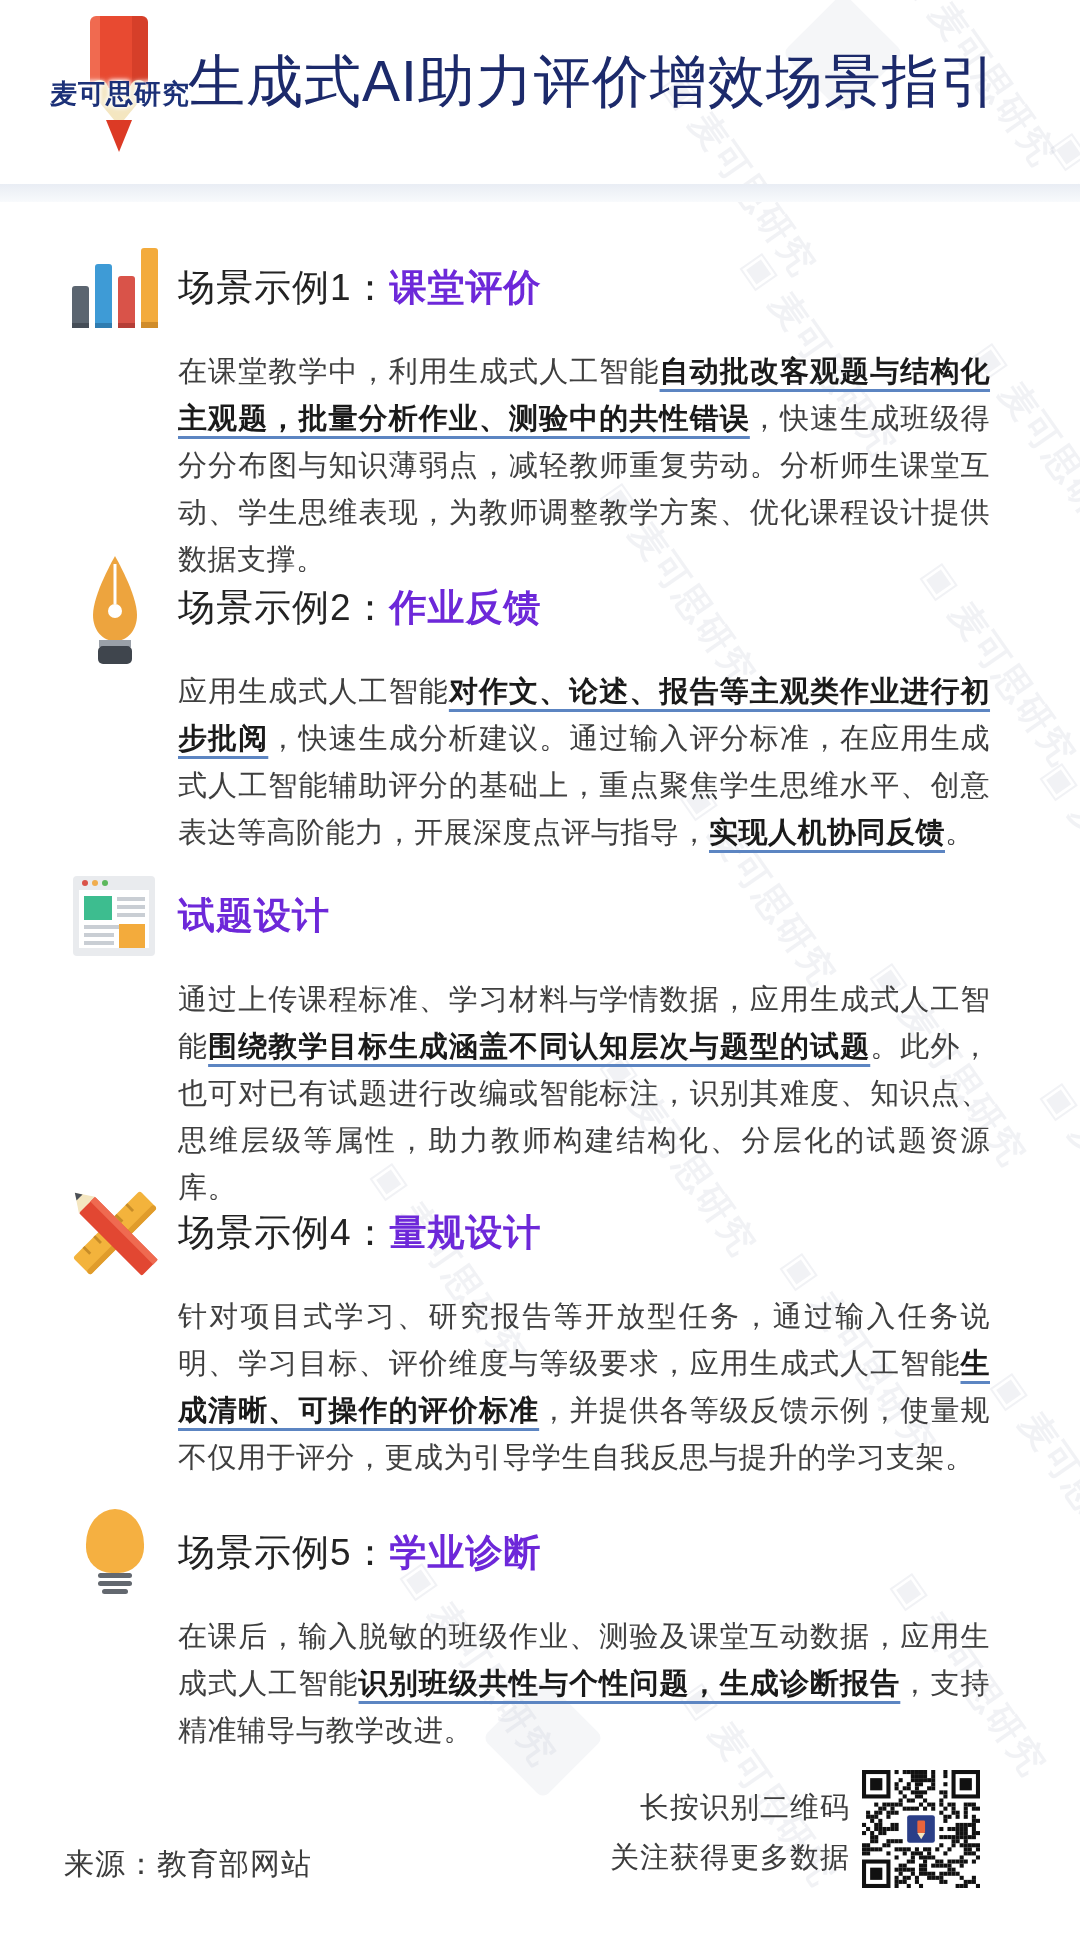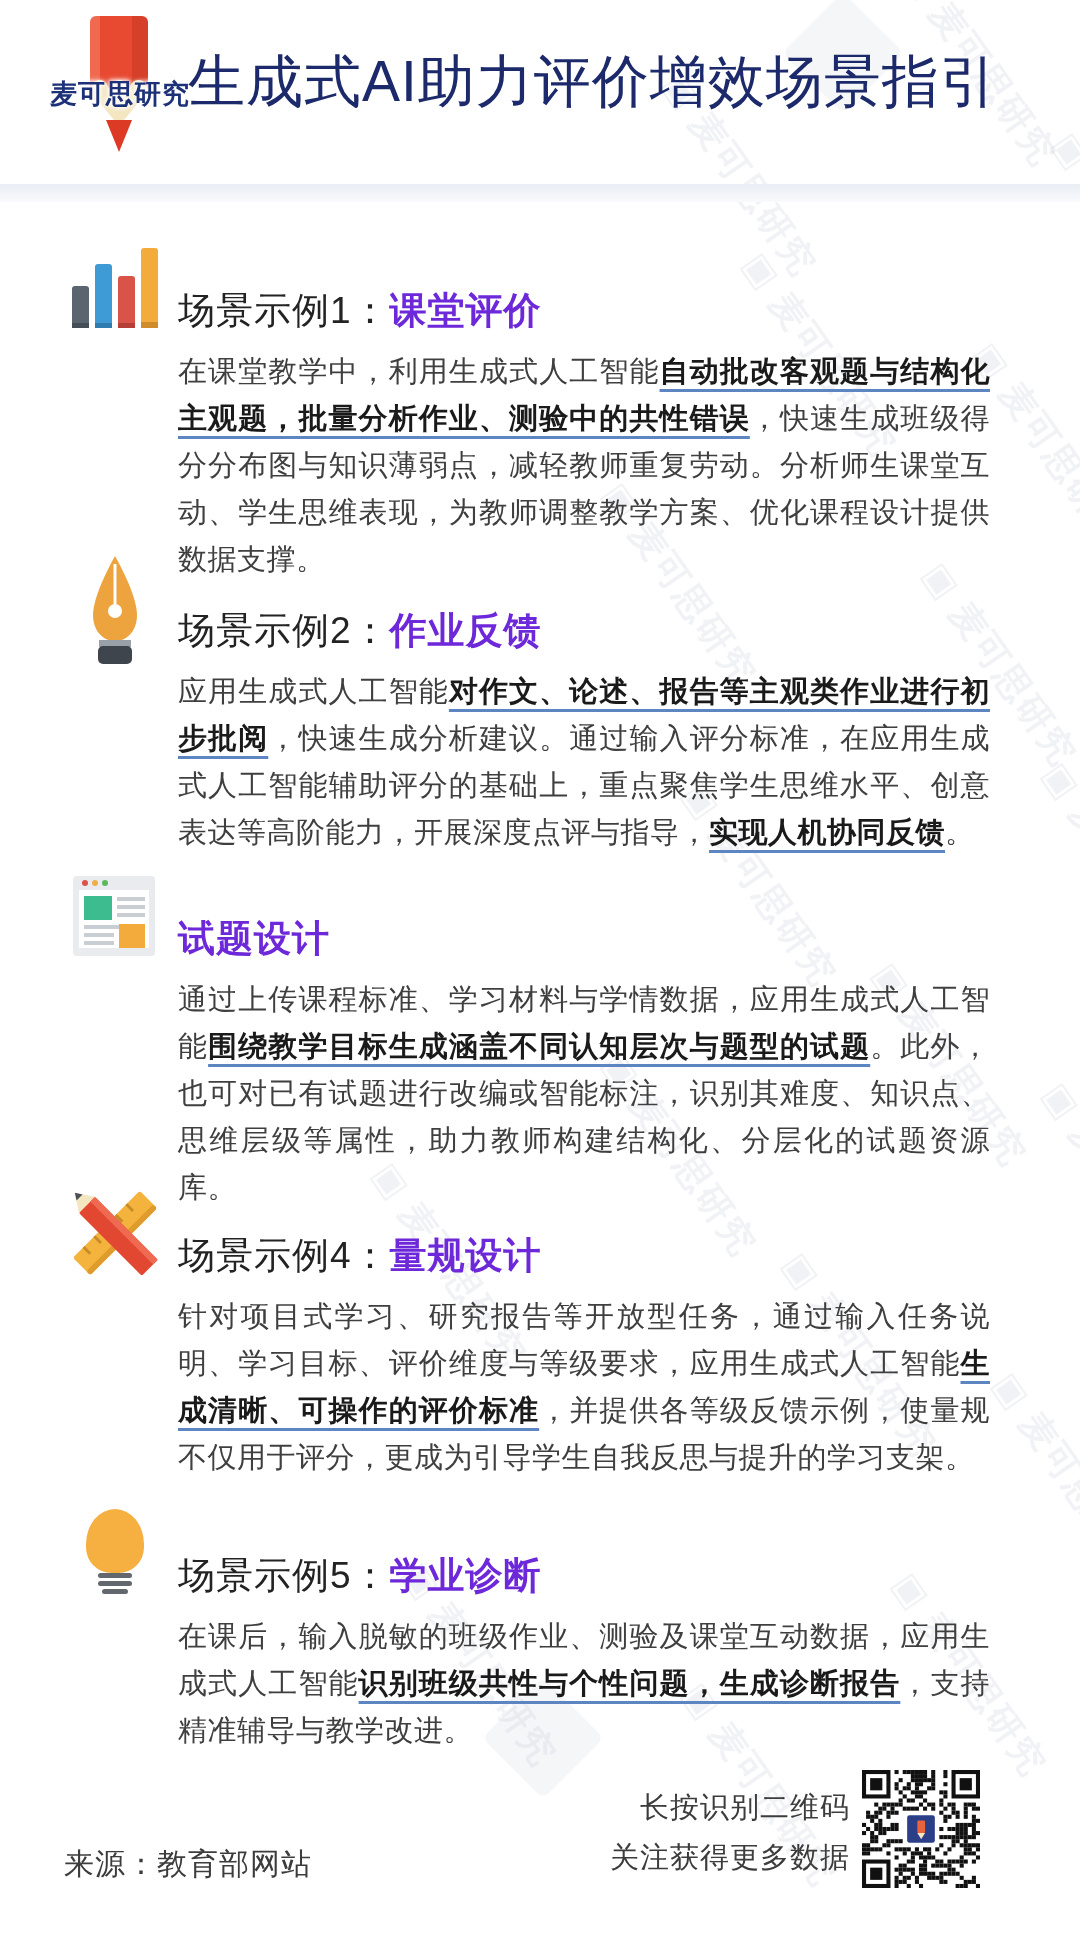--- a/index.html
+++ b/index.html
@@ -29,21 +29,21 @@
   #watermarks{position:absolute;inset:0;pointer-events:none;z-index:0;}
   .wm{position:absolute;font-size:36px;font-weight:700;color:rgba(148,158,176,0.13);
     white-space:nowrap;transform:rotate(55deg);letter-spacing:2px;}
   .wm-diamond{position:absolute;width:86px;height:86px;background:rgba(205,210,220,0.20);
     transform:rotate(45deg);border-radius:8px;}
   
   #sections{position:absolute;inset:0;z-index:1;}
   .section{position:absolute;left:0;width:1080px;}
   .icon-slot{position:absolute;left:62px;top:0;width:106px;height:96px;
     display:flex;align-items:center;justify-content:center;}
-  .sec-title{position:absolute;left:178px;top:0;height:96px;display:flex;align-items:flex-end;
+  .sec-title{position:absolute;left:178px;top:0;height:96px;display:flex;align-items:center;
     font-size:37px;color:#232323;letter-spacing:1px;}
   .sec-label{font-weight:500;}
   .sec-topic{font-weight:800;color:#6d28d9;}
   .sec-paragraph{position:absolute;left:178px;top:108px;width:812px;
     font-size:29px;line-height:47px;color:#3f3f3f;text-align:justify;letter-spacing:0.5px;}
   .sec-paragraph .em{font-weight:700;color:#1a1a1a;
     text-decoration:underline;text-decoration-color:#5c85c2;text-decoration-thickness:3px;text-underline-offset:8px;}
   
   .bar-icon{display:flex;align-items:flex-end;gap:6px;height:80px;}
   .bar-icon i{width:17px;border-radius:3px 3px 0 0;}

